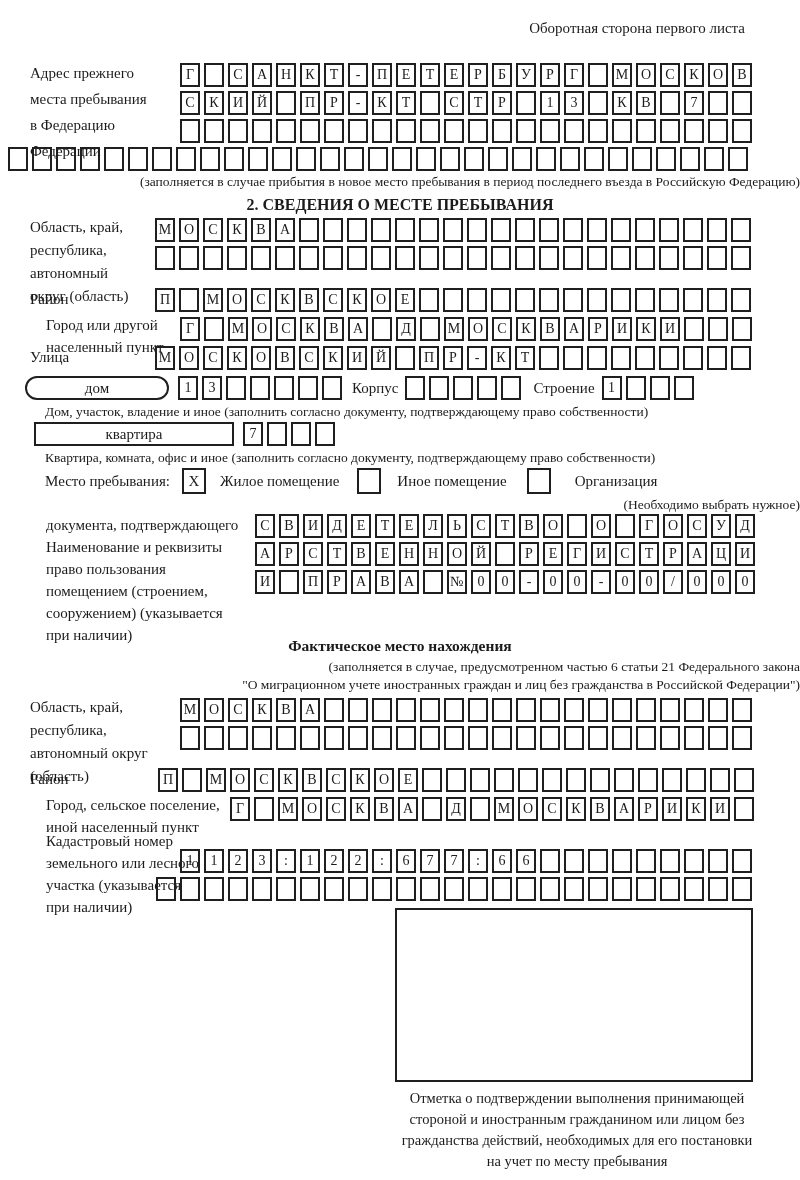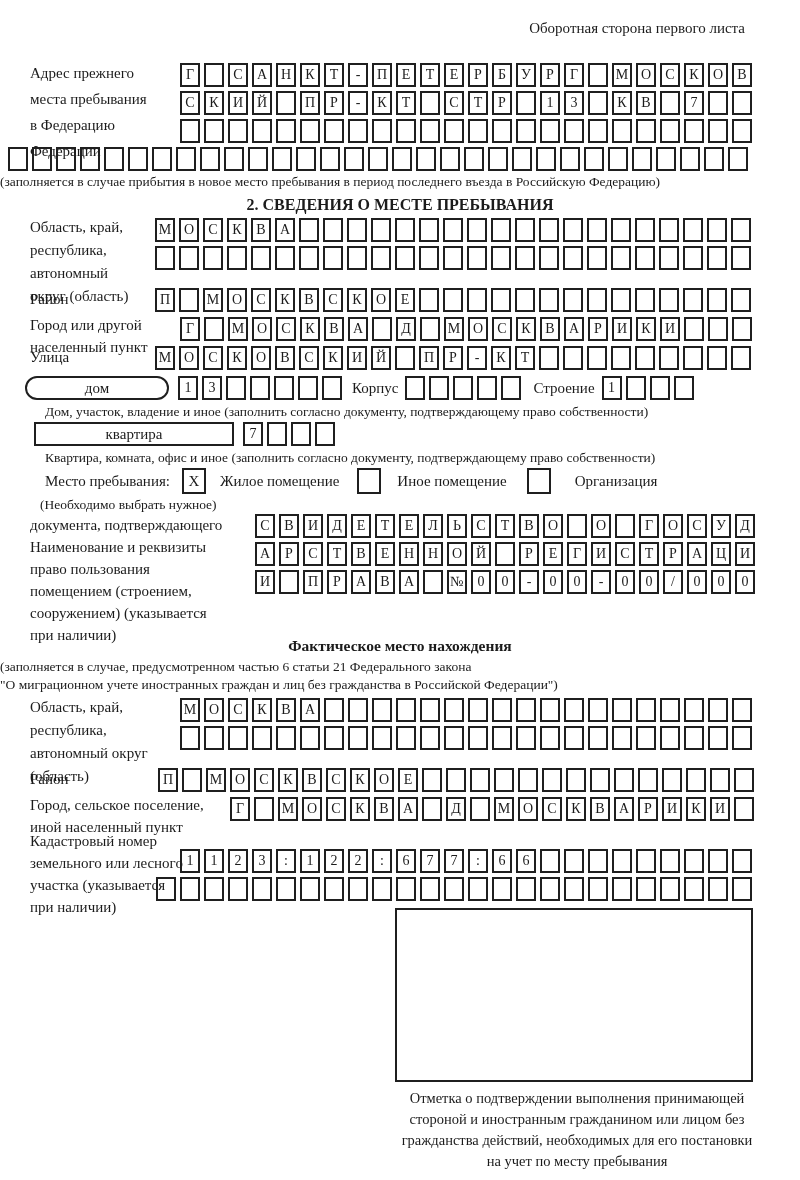--- a/index.html
+++ b/index.html
@@ -6,26 +6,26 @@
   .page{
     position:relative;width:800px;height:1180px;background:#ffffff;
     font-family:"Liberation Serif","DejaVu Serif",serif;color:#1b1b1b;
     overflow:hidden;
   }
   .abs{position:absolute;}
   .note{font-size:15px;margin-left:17px;}
   .title{font-weight:bold;font-size:16px;text-align:center;}
   .title2{font-weight:bold;font-size:15.5px;text-align:center;}
   .caption{font-size:13.5px;}
-  .center{text-align:left;}
+  .center{text-align:right;}
   .label{font-size:15px;}
   .mlbl{font-size:15px;}
   .lh26 div{line-height:26px;}
   .lh23 div{line-height:23px;}
-  .lh22 div{line-height:22px;}
+  .lh22 div{line-height:22px;margin-left:16px;}
   .row{display:flex;}
   .cells{display:flex;}
   .cell{
     flex:0 0 auto;box-sizing:border-box;width:20px;height:24px;margin-right:4px;
     border:2px solid #1f1f1f;display:flex;align-items:center;justify-content:center;
     font-size:14px;line-height:1;
   }
   .hrow{display:flex;align-items:center;}
   .widebox{
     box-sizing:border-box;height:24px;border:2px solid #1f1f1f;

